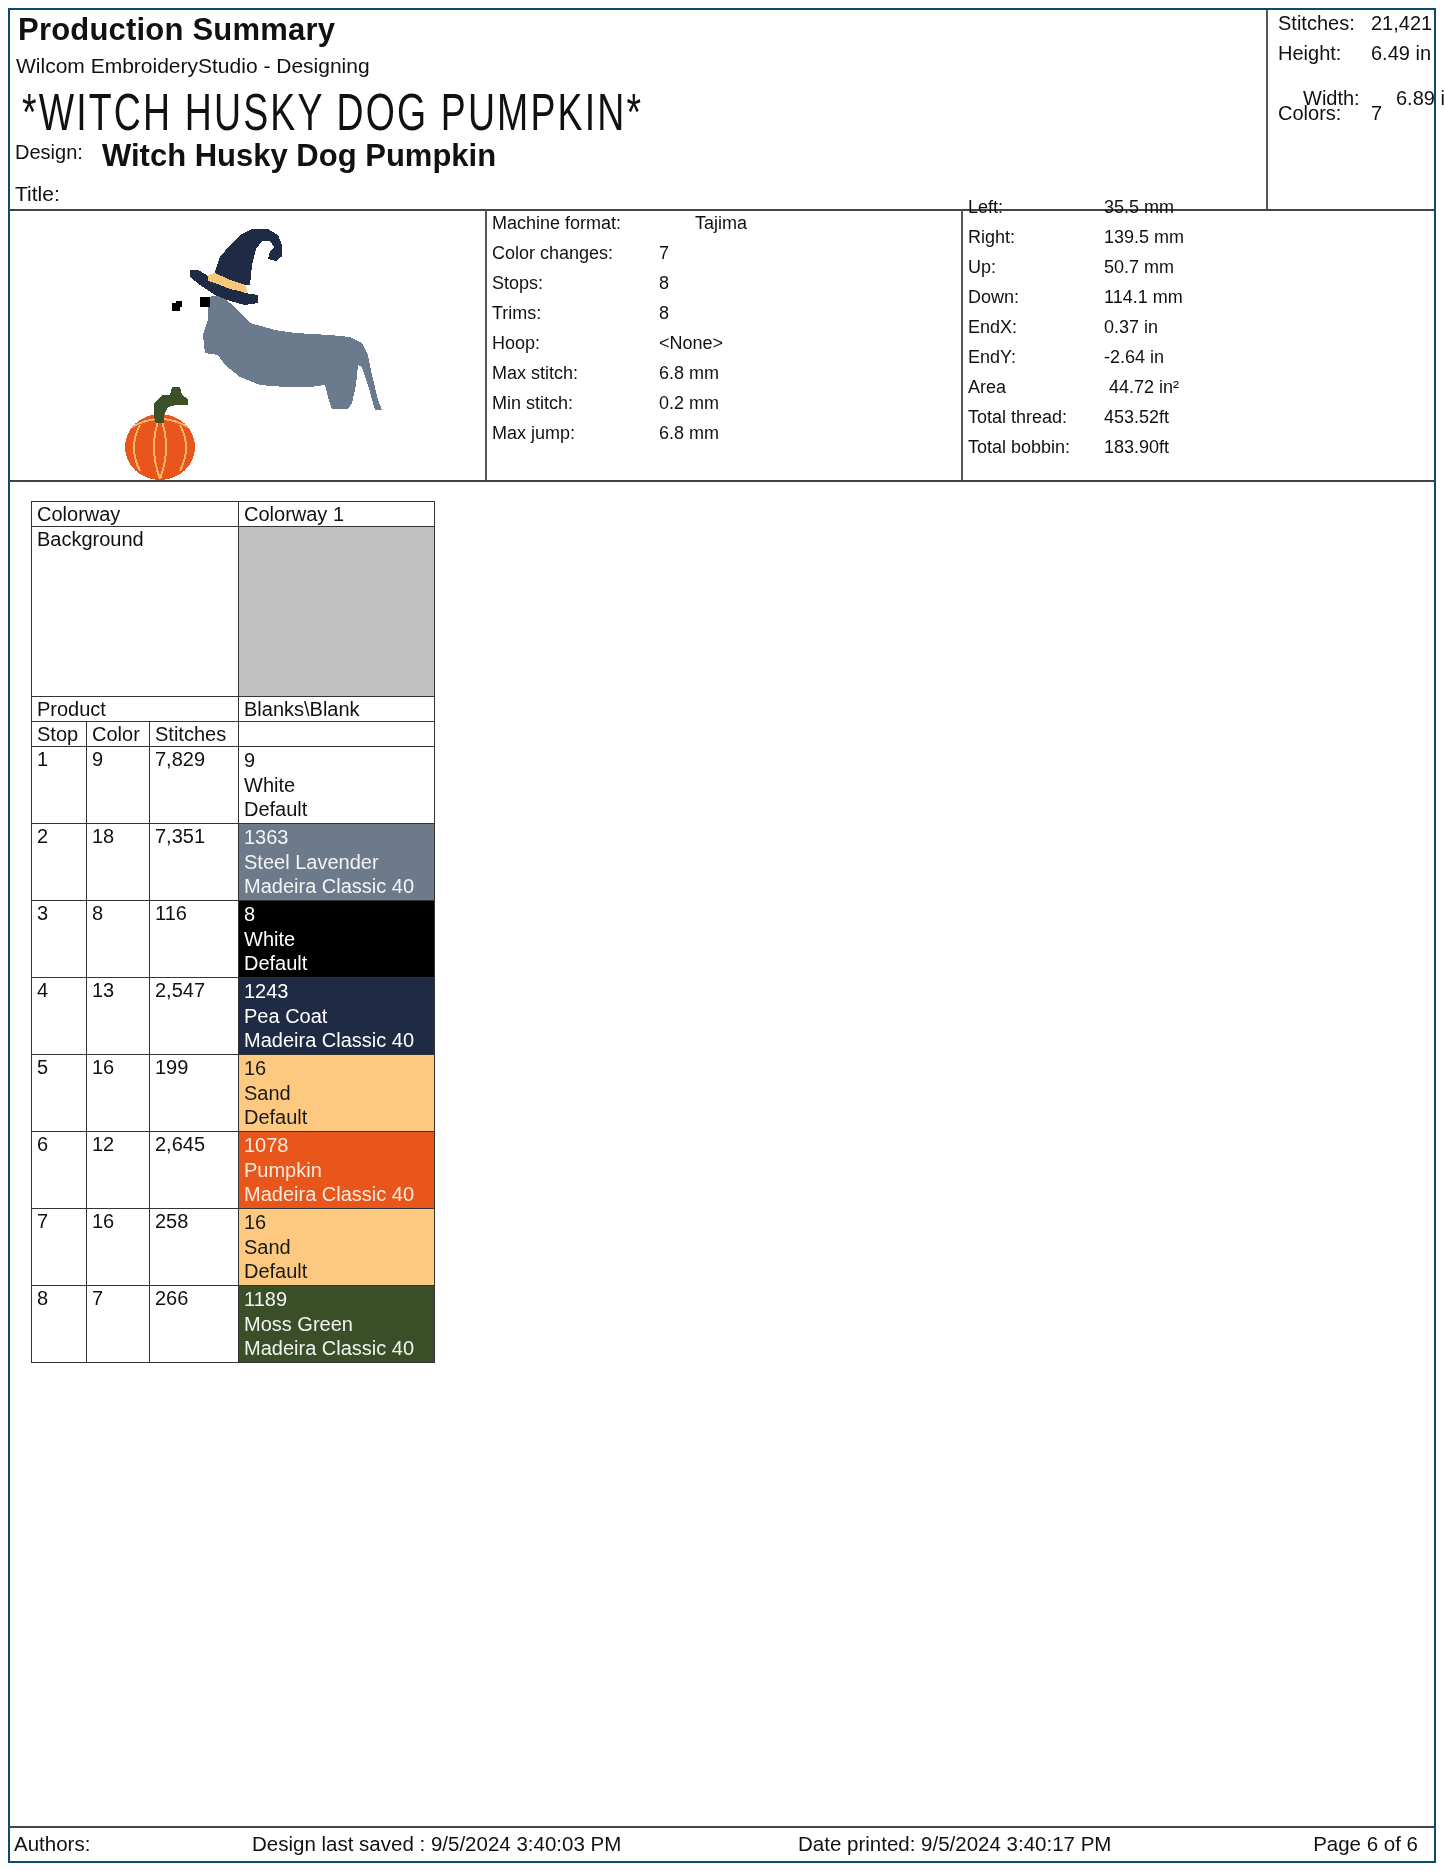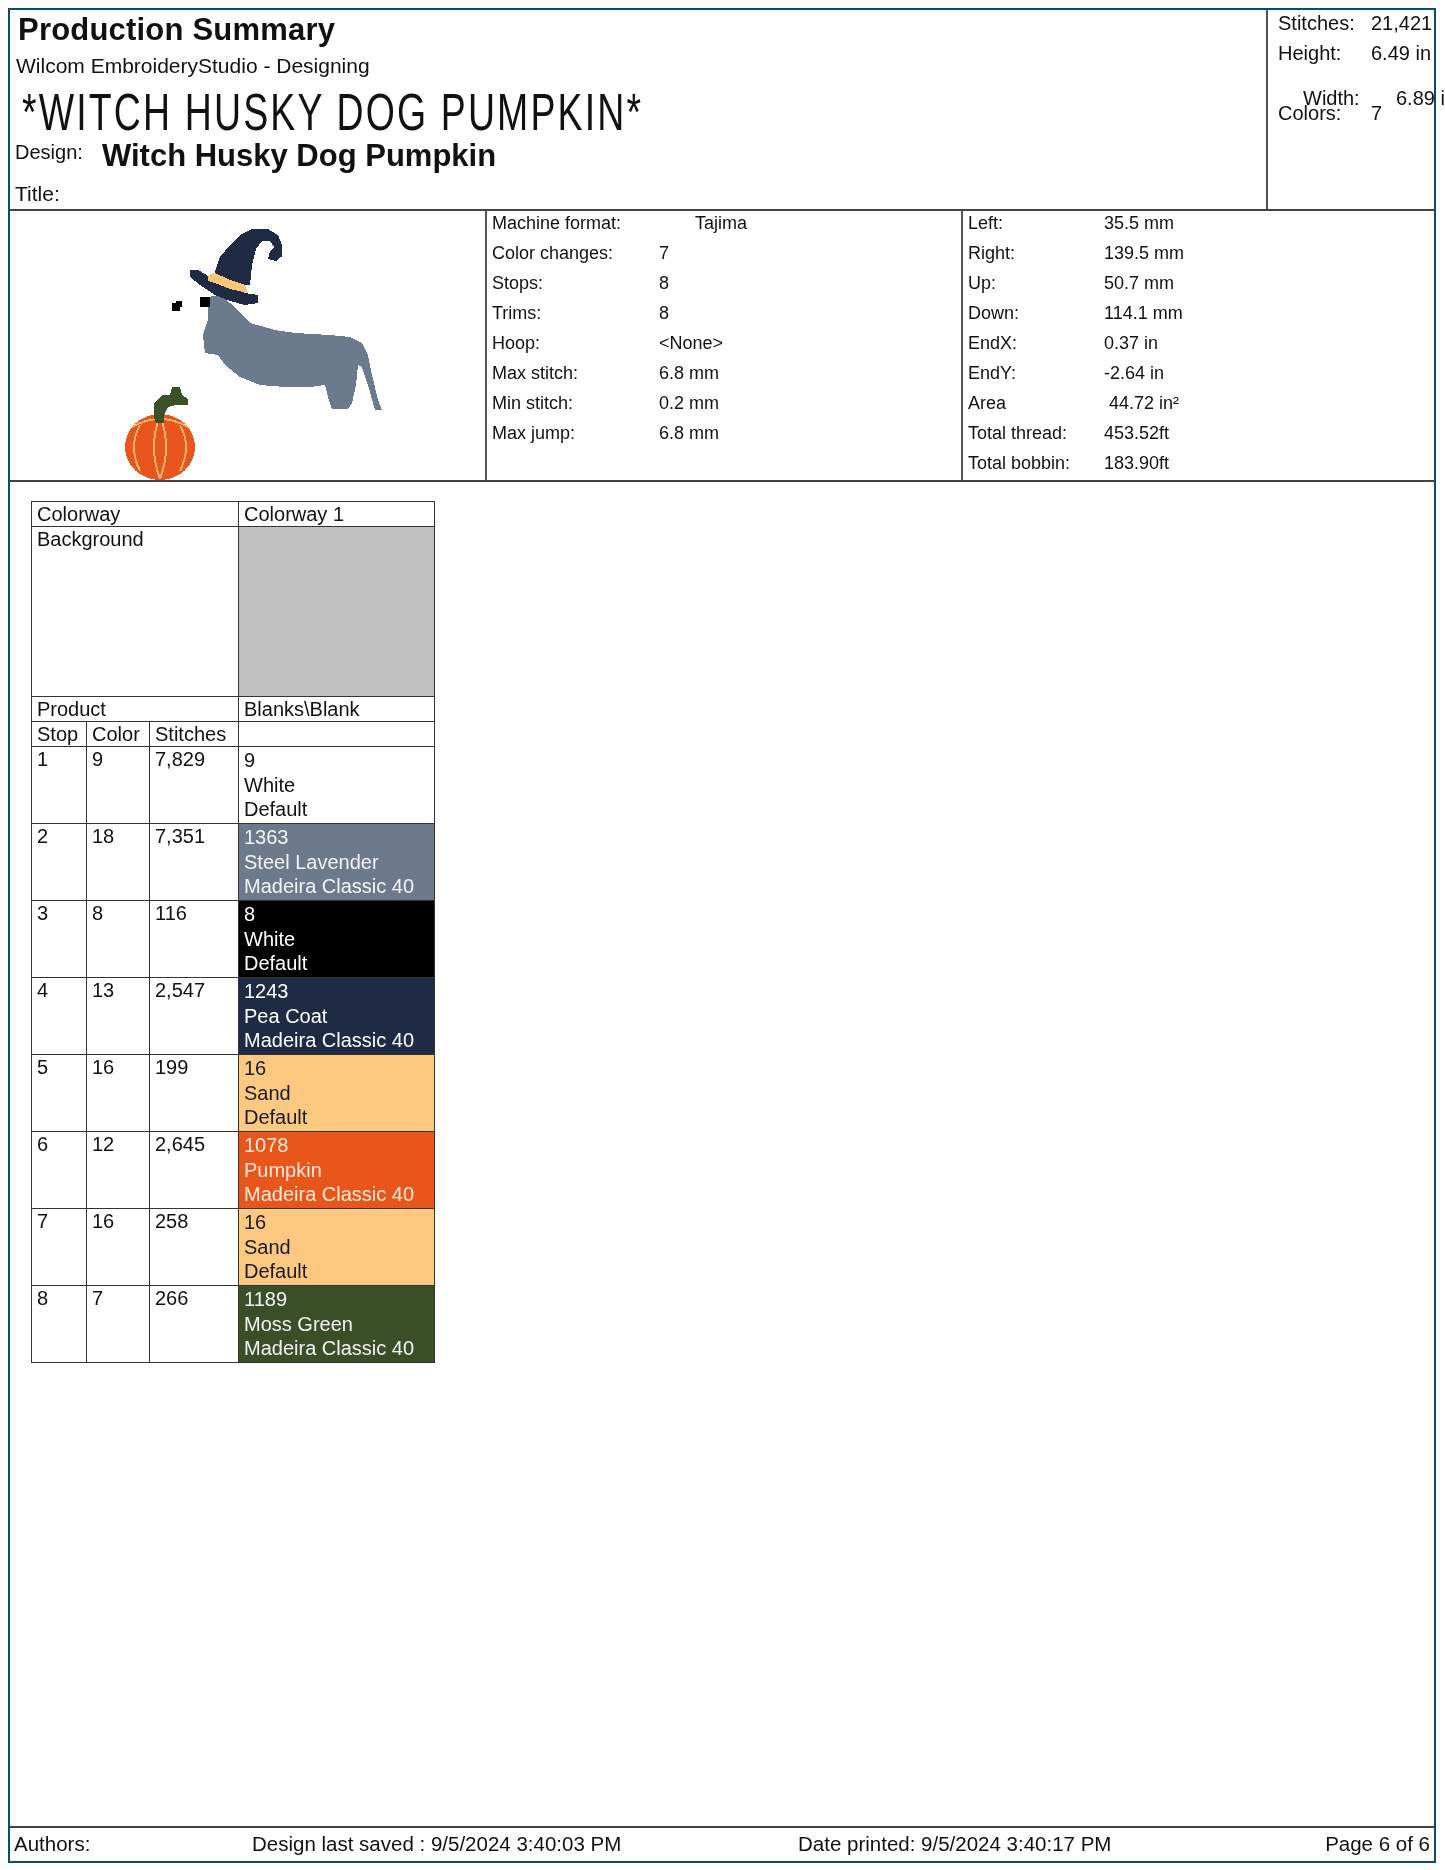--- a/index.html
+++ b/index.html
@@ -121,21 +121,21 @@
     <div class="info-row" style="top:183px;">
         <span class="k">Min stitch:</span>
         <span class="v" style="left:167px;">0.2 mm</span>
       </div>
     <div class="info-row" style="top:213px;">
         <span class="k">Max jump:</span>
         <span class="v" style="left:167px;">6.8 mm</span>
       </div>
   </div>
 
-  <div class="info" style="left:958px; top:200px; width:460px; height:270px;">
+  <div class="info" style="left:958px; top:184px; width:460px; height:270px;">
     <div class="info-row" style="top:3px;">
         <span class="k">Left:</span>
         <span class="v" style="left:136px;">35.5 mm</span>
       </div>
     <div class="info-row" style="top:33px;">
         <span class="k">Right:</span>
         <span class="v" style="left:136px;">139.5 mm</span>
       </div>
     <div class="info-row" style="top:63px;">
         <span class="k">Up:</span>
@@ -295,14 +295,14 @@
             </div>
           </td>
         </tr>
       </tbody>
   </table>
 
   <div class="hline" style="left:0; top:1816px; width:1424px;"></div>
   <div class="foot" style="left:4px;">Authors:</div>
   <div class="foot" style="left:242px;">Design last saved : 9/5/2024 3:40:03 PM</div>
   <div class="foot" style="left:788px;">Date printed: 9/5/2024 3:40:17 PM</div>
-  <div class="foot" style="right:4px;text-align:right;">Page 6 of 6</div>
+  <div class="foot" style="right:16px;text-align:right;">Page 6 of 6</div>
 </div>
 
 </body></html>

